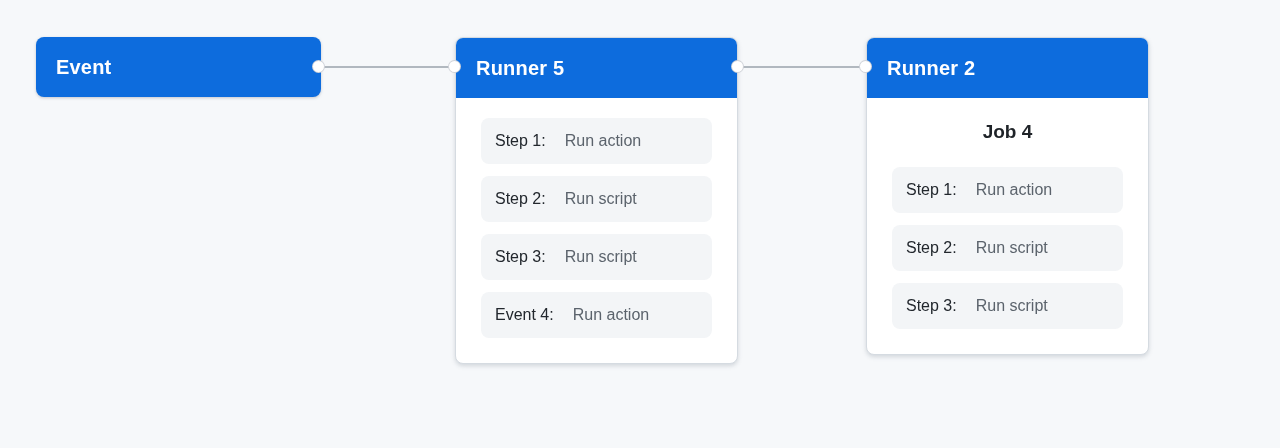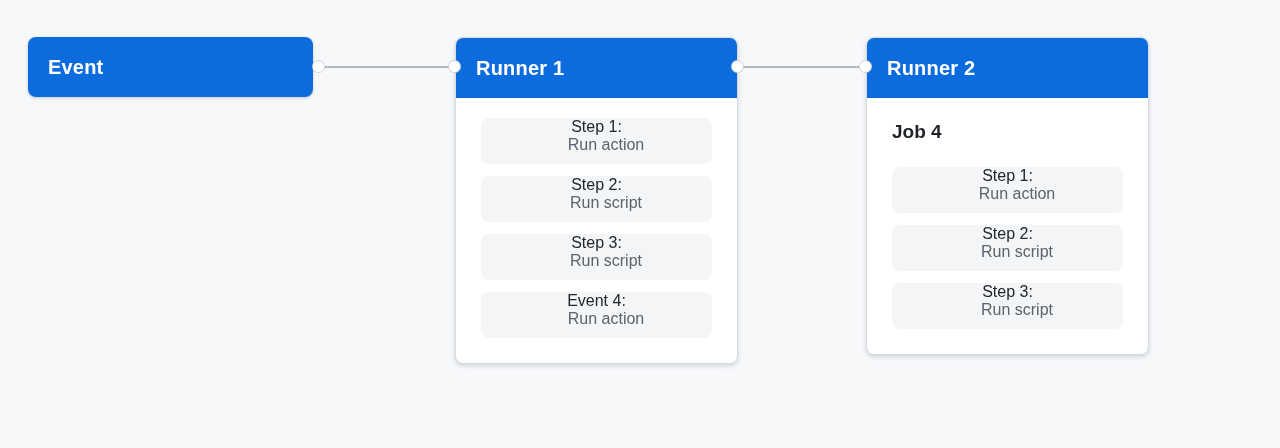--- a/index.html
+++ b/index.html
@@ -33,21 +33,21 @@
     color: var(--header_text);
     display: flex;
     align-items: center;
     padding: 0 20px;
     font-size: 20px;
     font-weight: 700;
     letter-spacing: 0.2px;
   }
   .event-node {
     position: absolute;
-    left: 28px; top: 37px;
+    left: 36px; top: 37px;
     width: 285px; height: 60px;
     background: var(--accent);
     border-radius: 8px;
     box-shadow: 0 1px 3px rgba(100,110,125,0.35);
     display: flex;
     align-items: center;
     padding: 0 20px;
     color: var(--header_text);
     font-size: 20px;
     font-weight: 700;
@@ -57,40 +57,39 @@
     position: absolute;
     top: 37px;
     width: 283px;
     background: var(--card_bg);
     border: 1px solid var(--card_border);
     border-radius: 8px;
     box-shadow: 0 2px 4px rgba(120,130,145,0.28);
     overflow: hidden;
   }
   .runner-1 { left: 455px; }
-  .runner-2 { left: 866px; }
+  .runner-2 { left: 866px; text-align: center; }
   .runner-body { padding: 20px 25px 25px 25px; }
   .job-title {
     font-size: 19px;
     font-weight: 700;
     color: var(--job_title);
     line-height: 27px;
     margin-bottom: 22px;
   }
   .step {
     height: 46px;
     background: var(--step_bg);
     border-radius: 8px;
     display: flex;
     align-items: center;
     padding: 0 14px;
     margin-bottom: 12px;
     font-size: 16px;
     white-space: nowrap;
-    flex-direction: column;
   }
   .step:last-child { margin-bottom: 0; }
   .step-label { color: var(--step_label); font-weight: 500; }
   .step-value { color: var(--step_value); margin-left: 19px; }
   .connector-line {
     position: absolute;
     top: 66px;
     height: 2px;
     background: var(--connector);
   }
@@ -116,21 +115,21 @@
 
   <div class="connector-line line-1"></div>
   <div class="connector-line line-2"></div>
 
   <div class="event-node">
     <span>Event</span>
   </div>
 
   <div class="runner-card runner-1">
     <div class="node-header">
-      <span>Runner 1</span>
+      <span>Runner 5</span>
     </div>
     <div class="runner-body">
       <div class="step">
         <span class="step-label">Step 1:</span>
         <span class="step-value">Run action</span>
       </div>
       <div class="step">
         <span class="step-label">Step 2:</span>
         <span class="step-value">Run script</span>
       </div>

